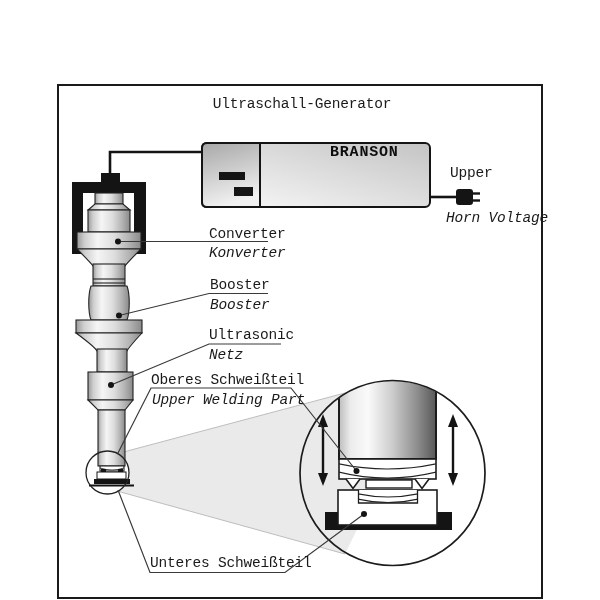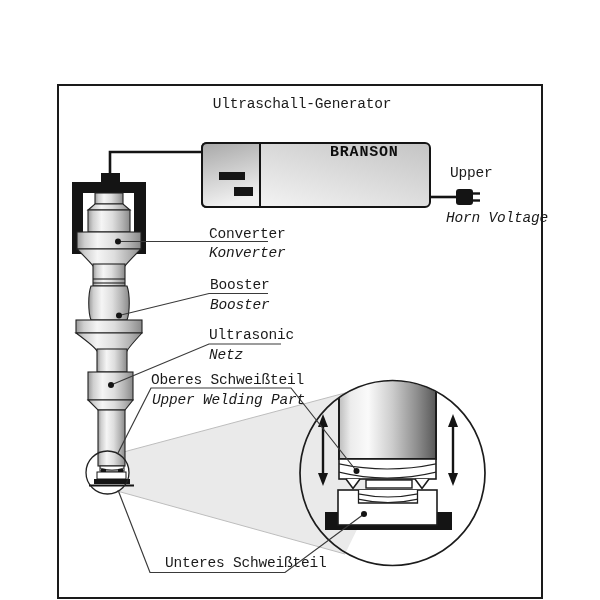--- a/index.html
+++ b/index.html
@@ -192,15 +192,15 @@
 
   <div class="txt" style="left:210px;top:236px;">Booster</div>
   <div class="txt it" style="left:210px;top:256px;">Booster</div>
 
   <div class="txt" style="left:209px;top:286px;">Ultrasonic</div>
   <div class="txt it" style="left:209px;top:306px;">Netz</div>
 
   <div class="txt it" style="left:152px;top:351px;">Upper Welding Part</div>
   <div class="txt" style="left:151px;top:331px;">Oberes Schweißteil</div>
 
-  <div class="txt" style="left:165px;top:514px;">Unteres Schweißteil</div>
+  <div class="txt" style="left:150px;top:514px;">Unteres Schweißteil</div>
 
 </div>
 
 </body></html>

